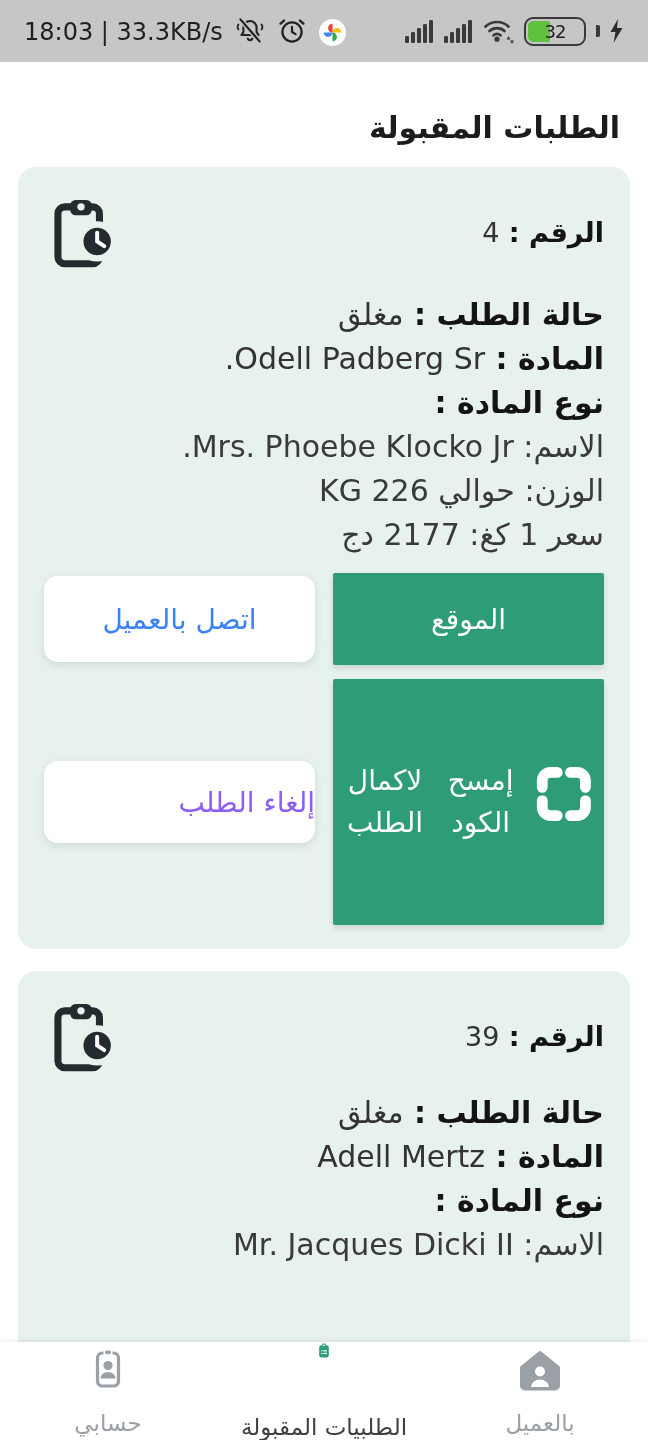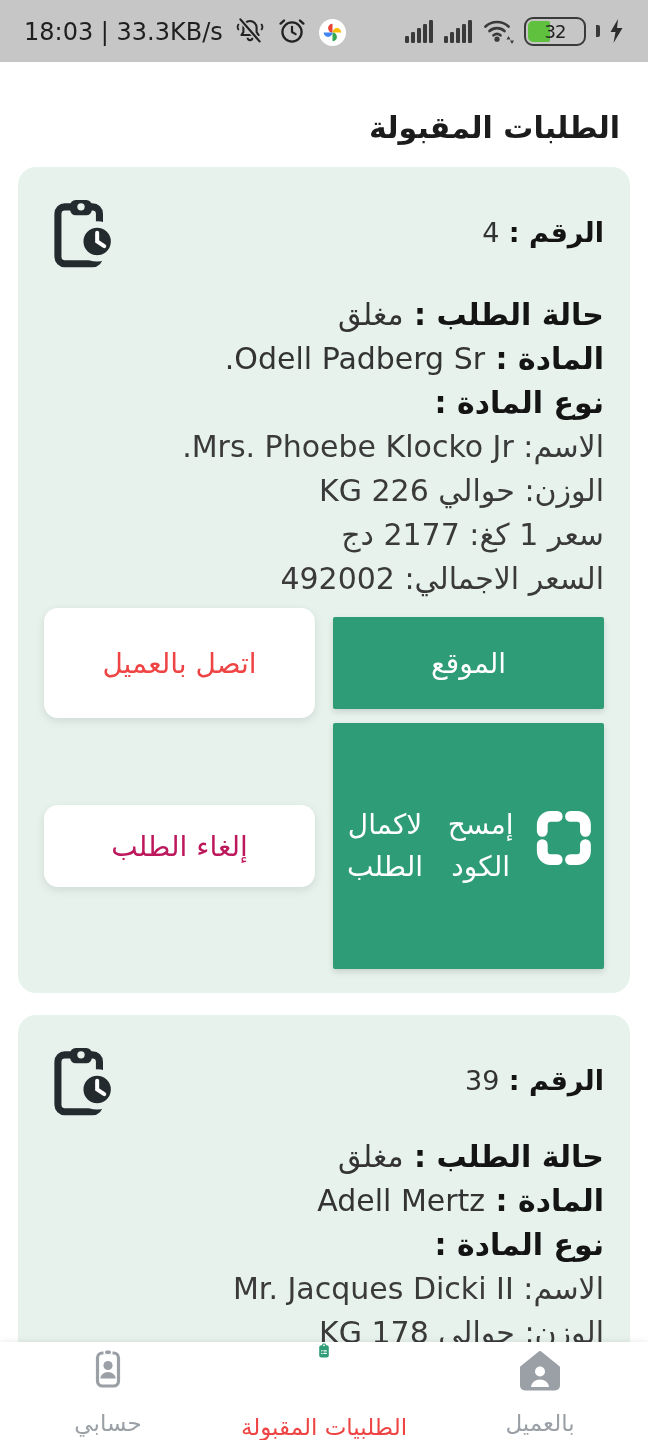--- a/index.html
+++ b/index.html
@@ -35,32 +35,32 @@
   .bold-row .f-label, .bold-row .f-sep { font-weight:bold; color:#141414; }
   .bold-row .f-val { color:#333; }
   
   .btn-grid { display:grid; grid-template-columns:1fr 1fr; grid-template-rows:92px 246px;
     gap:14px 18px; margin-top:16px; }
   button { font-family:"DejaVu Sans", sans-serif; border:none; cursor:pointer; background:none; }
   .btn-primary { background:#2f9c78; color:#fff; border-radius:2px; font-size:28px;
     box-shadow:0 3px 6px rgba(0,0,0,.13); }
   .btn-light { background:#fff; border-radius:14px; font-size:28px;
     box-shadow:0 3px 10px rgba(0,0,0,.10); width:100%; }
-  .btn-call { color:#ef4444; height:110px; align-self:center; }
-  .btn-cancel { color:#be185d; height:82px; align-self:center; }
+  .btn-call { color:#3b82f6; height:86px; align-self:center; }
+  .btn-cancel { color:#8b5cf6; height:82px; align-self:center;text-align:right; }
   .btn-scan { display:flex; flex-direction:row; align-items:center; justify-content:center; }
   .btn-scan svg { margin:4px 0 20px; }
   .scan-text { font-size:28px; line-height:42px; color:#fff; }
   
   .bottom-nav { position:absolute; left:0; right:0; bottom:0; height:98px; background:#fff;
     box-shadow:0 -1px 6px rgba(0,0,0,.08); display:flex; z-index:5; }
   .nav-item { flex:1; display:flex; flex-direction:column; align-items:center;
     justify-content:center; gap:16px; }
   .nav-label { font-size:23px; color:#9aa0a6; }
-  .nav-item.active .nav-label { color:#ef4444;margin-top:39px; }
+  .nav-item.active .nav-label { color:#404040;margin-top:39px; }
 </style>
 </head>
 <body>
 
 <div class="screen" dir="rtl">
 
   <div class="status-bar" dir="ltr">
     <div class="sb-left">
       <span>18:03 | 33.3KB/s</span>
       <svg width="30" height="30" viewBox="0 0 30 30">
@@ -139,21 +139,20 @@
       </svg>
     </div>
 
     <div class="fields">
       <div class="field-line bold-row"><span class="f-label">حالة الطلب</span><span class="f-sep"> : </span><span class="f-val">مغلق</span></div>
       <div class="field-line bold-row"><span class="f-label">المادة</span><span class="f-sep"> : </span><span class="f-val">Odell Padberg Sr.</span></div>
       <div class="field-line bold-row"><span class="f-label">نوع المادة</span><span class="f-sep"> :</span><span class="f-val"></span></div>
       <div class="field-line"><span class="f-label">الاسم</span><span class="f-sep">: </span><span class="f-val">Mrs. Phoebe Klocko Jr.</span></div>
       <div class="field-line"><span class="f-label">الوزن</span><span class="f-sep">: </span><span class="f-val">حوالي KG 226</span></div>
       <div class="field-line"><span class="f-label">سعر 1 كغ</span><span class="f-sep">: </span><span class="f-val">2177 دج</span></div>
-      <div class="field-line"><span class="f-label">السعر الاجمالي</span><span class="f-sep">: </span><span class="f-val">492002</span></div>
     </div>
 
     <div class="btn-grid">
       <button class="btn-primary">الموقع</button>
       <button class="btn-light btn-call">اتصل بالعميل</button>
       <button class="btn-primary btn-scan">
         <svg width="122" height="122" viewBox="0 0 96 96" fill="none" stroke="#fff" stroke-width="13" stroke-linecap="round" stroke-linejoin="round">
           <path d="M22 40 V32 a10 10 0 0 1 10 -10 h8"></path>
           <path d="M56 22 h8 a10 10 0 0 1 10 10 v8"></path>
           <path d="M74 56 v8 a10 10 0 0 1 -10 10 h-8"></path>
@@ -178,21 +177,20 @@
         <circle cx="34.5" cy="31.5" r="11" fill="#232b2f" stroke="#e7f2ed" stroke-width="4.2"></circle>
         <path d="M34.5 25.8 V31.5 l4.6 3" fill="none" stroke="#fff" stroke-width="2.6" stroke-linecap="round"></path>
       </svg>
     </div>
 
     <div class="fields">
       <div class="field-line bold-row"><span class="f-label">حالة الطلب</span><span class="f-sep"> : </span><span class="f-val">مغلق</span></div>
       <div class="field-line bold-row"><span class="f-label">المادة</span><span class="f-sep"> : </span><span class="f-val">Adell Mertz</span></div>
       <div class="field-line bold-row"><span class="f-label">نوع المادة</span><span class="f-sep"> :</span><span class="f-val"></span></div>
       <div class="field-line"><span class="f-label">الاسم</span><span class="f-sep">: </span><span class="f-val">Mr. Jacques Dicki II</span></div>
-      <div class="field-line"><span class="f-label">الوزن</span><span class="f-sep">: </span><span class="f-val">حوالي KG 178</span></div>
     </div>
   </section>
 
   <nav class="bottom-nav">
     <button class="nav-item">
       <svg width="50" height="48" viewBox="0 0 48 48">
         <path d="M24 6.5 L42.5 21.5 V39.5 a3.5 3.5 0 0 1 -3.5 3.5 h-30 a3.5 3.5 0 0 1 -3.5 -3.5 V21.5 Z" fill="#9aa0a6" stroke="#9aa0a6" stroke-width="3" stroke-linejoin="round"></path>
         <circle cx="24" cy="25.5" r="5" fill="#fff"></circle>
         <path d="M15 41 a9 7.6 0 0 1 18 0 Z" fill="#fff"></path>
       </svg>

